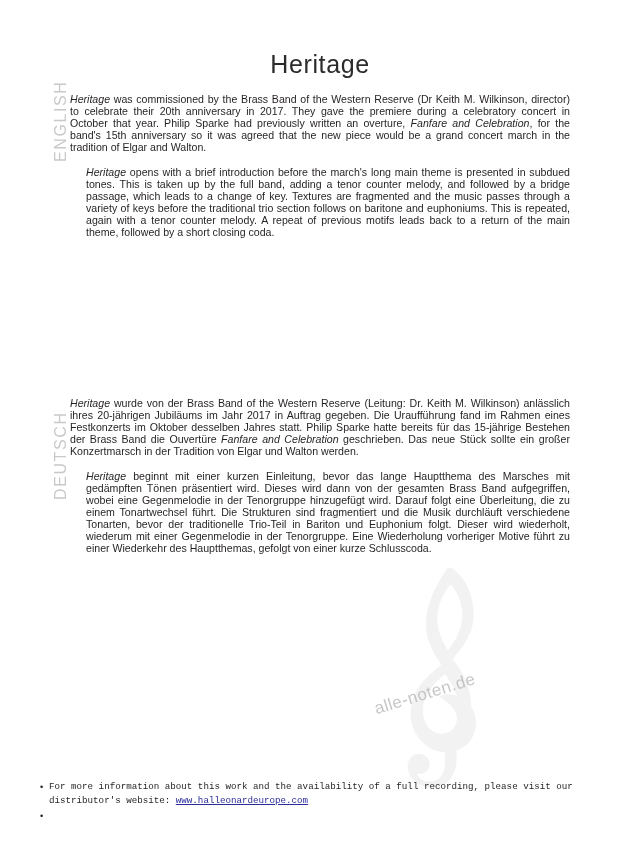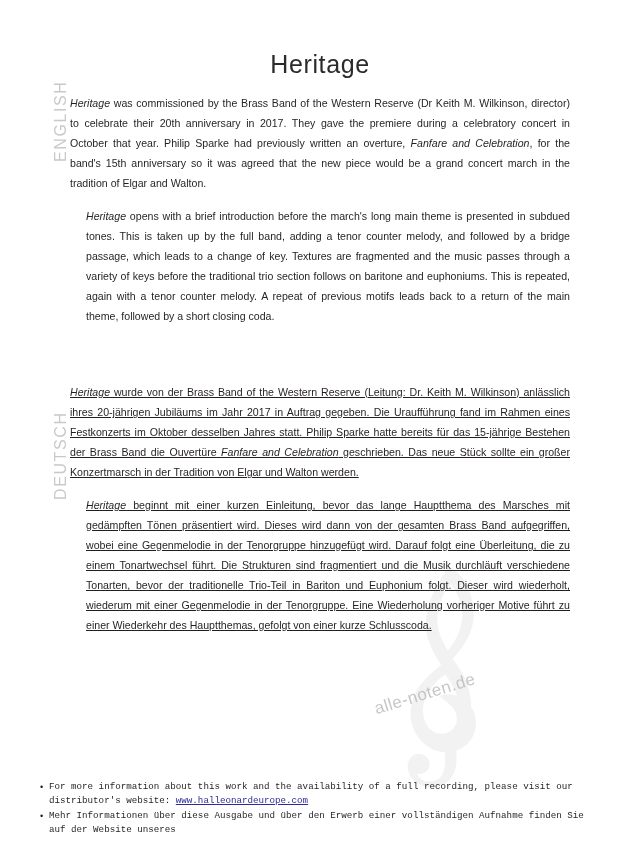--- a/index.html
+++ b/index.html
@@ -81,27 +81,27 @@
 
   
   .block {
     position: absolute;
     left: 70px;
     width: 500px;
   }
   .block p {
     margin: 0 0 13px 0;
     font-size: 10.6px;
-    line-height: 20px;
+    line-height: 12px;
     text-align: justify;
     color: #231f20;
   }
   .block p:last-child { margin-bottom: 0; margin-left: 16px; }
   .block.english { top: 93px; }
-  .block.german  { top: 382px; text-decoration: underline; }
+  .block.german  { top: 397px; }
 
   em { font-style: italic; }
 
   
   .footer {
     position: absolute;
     left: 40px;
     width: 562px;
     top: 780px;
     font-size: 9.2px;
@@ -159,18 +159,17 @@
   <div class="footer">
     <div class="footer-line">
       <span class="bullet">•</span>
       <span class="footer-body">
         <span>For more information about this work and the availability of a full recording, please visit our distributor's website: </span><a class="link" href="#">www.halleonardeurope.com</a>
       </span>
     </div>
     <div class="footer-line">
       <span class="bullet">•</span>
       <span class="footer-body">
-        <span>Mehr Informationen über diese Ausgabe und über den Erwerb einer vollständigen Aufnahme finden Sie auf der Website unseres</span>
       </span>
     </div>
   </div>
 
 </div>
 
 </body></html>

